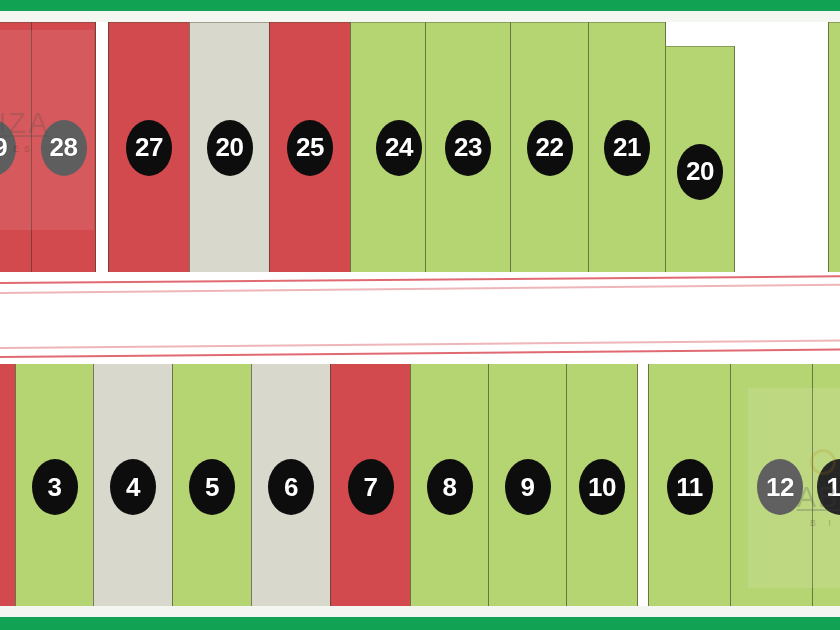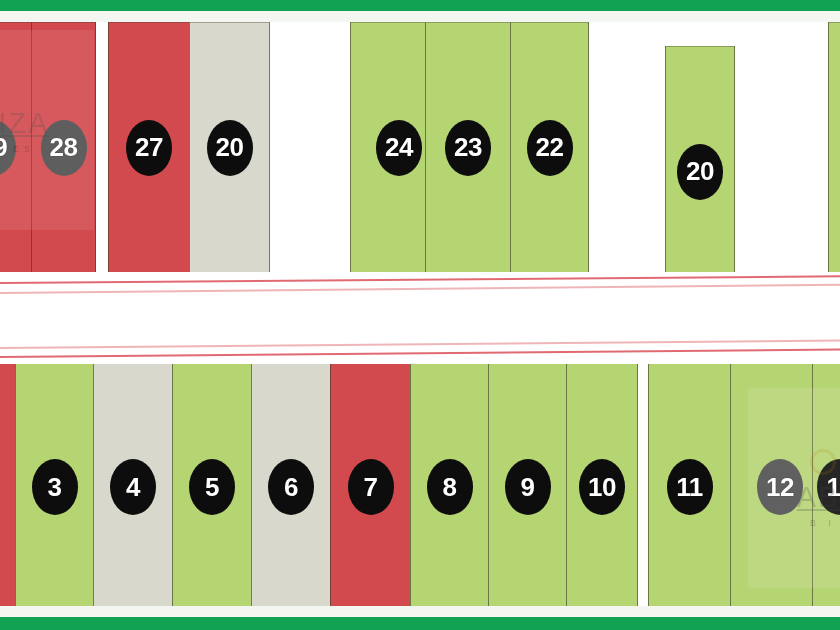--- a/index.html
+++ b/index.html
@@ -184,28 +184,34 @@
       </div>
       <div class="plot sold" style="left: 31px; width: 65px; background: rgb(210, 74, 77);">
         <div class="badge dim" style="background: rgb(78, 78, 78);">28</div>
       </div>
       <div class="plot sold" style="left: 108px; width: 82px; background: rgb(210, 74, 77);">
         <div class="badge" style="background: rgb(13, 13, 13);">27</div>
       </div>
       <div class="plot reserved" style="left: 189px; width: 81px; background: rgb(217, 216, 204);">
         <div class="badge" style="background: rgb(13, 13, 13);">20</div>
       </div>
+      <div class="plot sold" style="left: 269px; width: 82px; background: rgb(210, 74, 77);">
+        <div class="badge" style="background: rgb(13, 13, 13);">25</div>
+      </div>
       <div class="plot avail" style="left: 350px; width: 98px; background: rgb(181, 212, 114);">
         <div class="badge" style="background: rgb(13, 13, 13);">24</div>
       </div>
       <div class="plot avail" style="left: 425px; width: 86px; background: rgb(181, 212, 114);">
         <div class="badge" style="background: rgb(13, 13, 13);">23</div>
       </div>
       <div class="plot avail" style="left: 510px; width: 79px; background: rgb(181, 212, 114);">
         <div class="badge" style="background: rgb(13, 13, 13);">22</div>
+      </div>
+      <div class="plot avail" style="left: 588px; width: 78px; background: rgb(181, 212, 114);">
+        <div class="badge" style="background: rgb(13, 13, 13);">21</div>
       </div>
       <div class="plot avail" style="left: 665px; width: 70px; background: rgb(181, 212, 114); margin-top: 24px;">
         <div class="badge" style="background: rgb(13, 13, 13);">20</div>
       </div>
       <div class="plot avail" style="left: 828px; width: 26px; background: rgb(181, 212, 114);"></div>
     </div>
 
   <div class="gap" style="top:273px;height:6px;"></div>
   <div class="gap" style="top:355px;height:8px;"></div>
 

